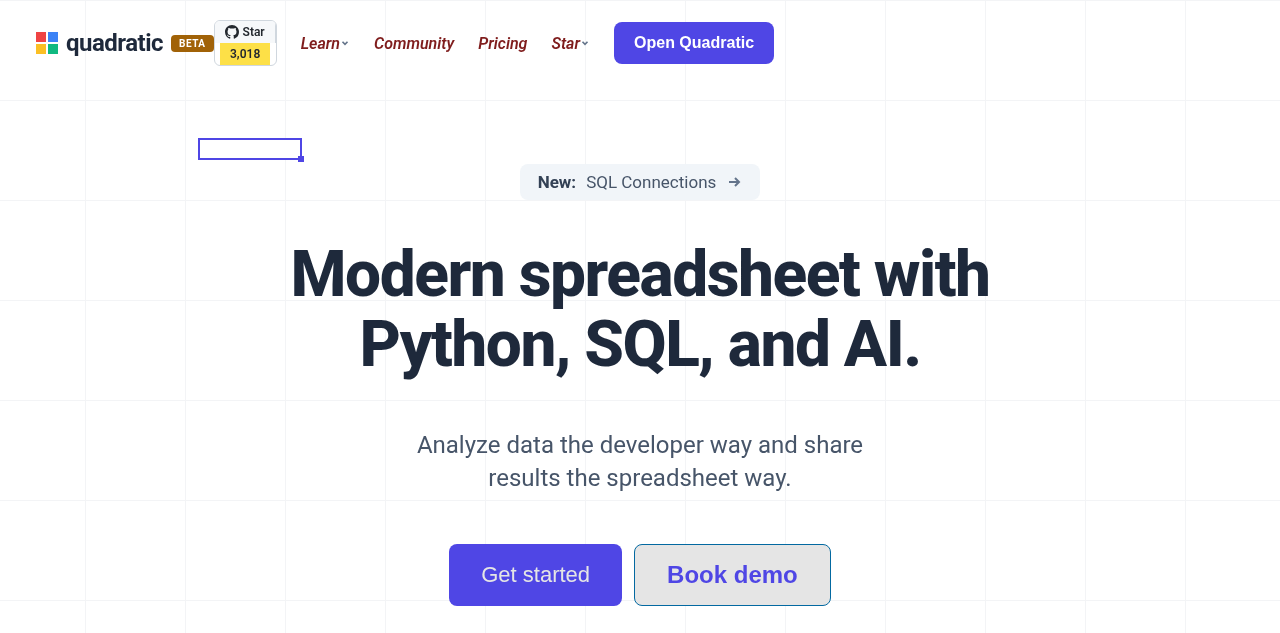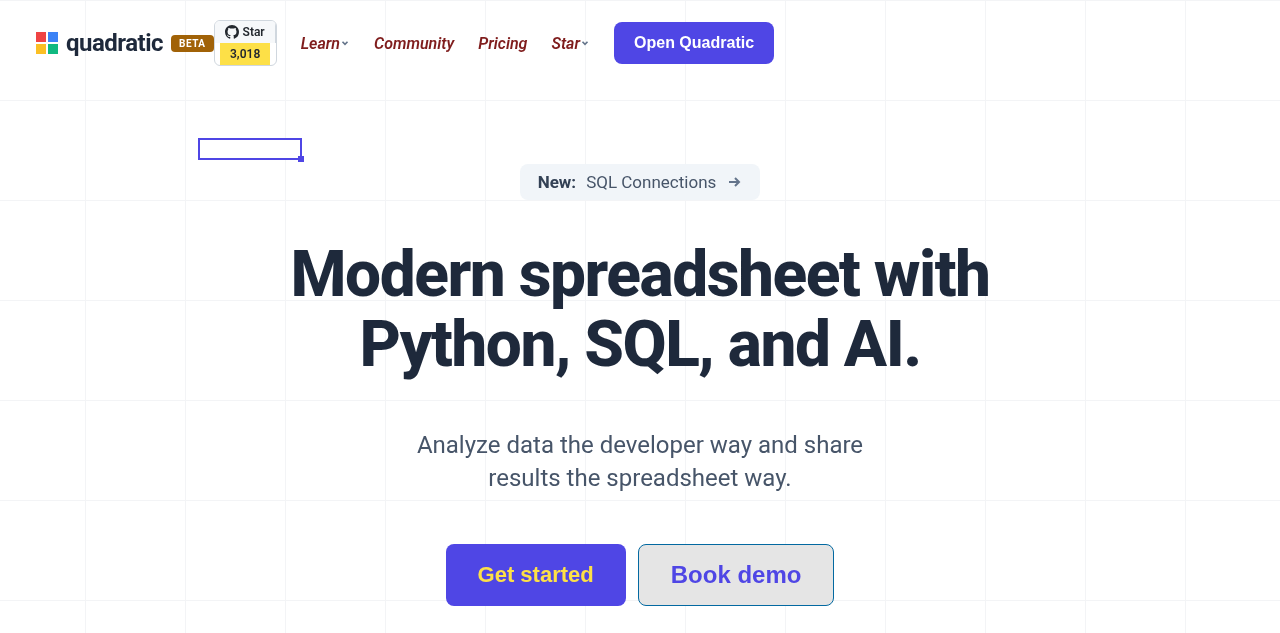--- a/index.html
+++ b/index.html
@@ -217,23 +217,23 @@
     }
     
     .cta-row {
       display: flex;
       gap: 12px;
       margin-top: 48px;
     }
     
     .btn-primary {
       background: #4f46e5;
-      color: #fde047;
+      color: #e5e5e5;
       font-size: 22px;
-      font-weight: 700;
+      font-weight: 400;
       padding: 16px 32px;
       border-radius: 8px;
       border: none;
       cursor: pointer;
     }
     
     .btn-secondary {
       background: #e5e5e5;
       color: #4f46e5;
       font-size: 24px;

